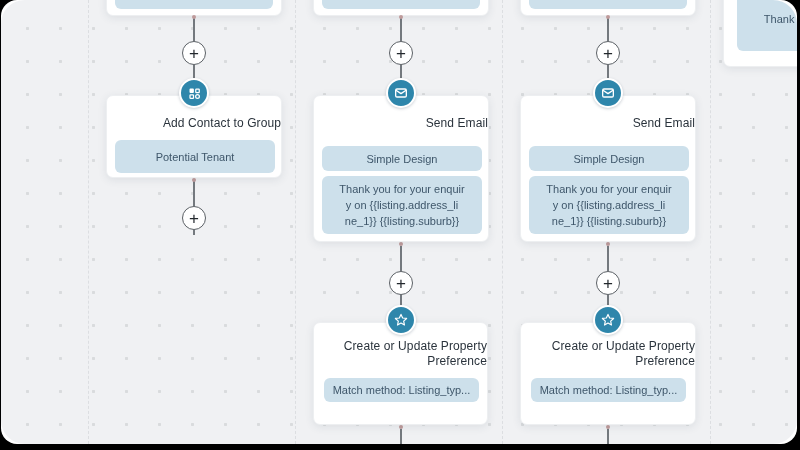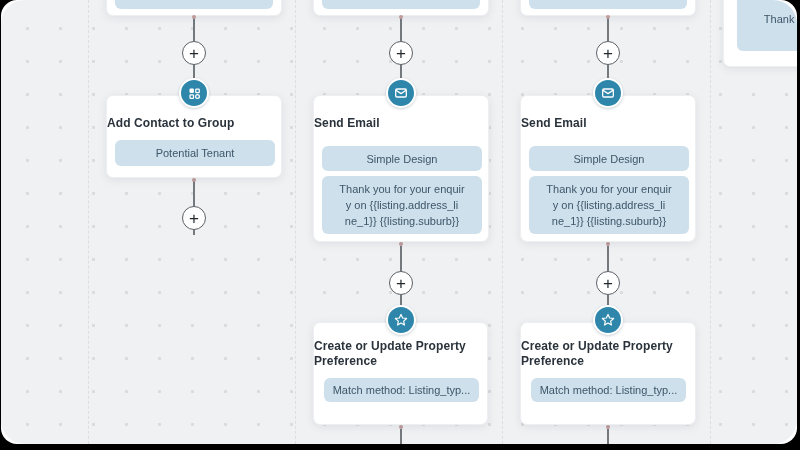--- a/index.html
+++ b/index.html
@@ -20,22 +20,22 @@
   .lane { position:absolute; top:0; bottom:0; width:0; border-left:1px dashed #dcdee1; }
 
   .connector { position:absolute; width:1.5px; background:#74797e; }
   .port { position:absolute; width:4px; height:4px; border-radius:50%; background:#bf9b9b; }
 
   .card {
     position:absolute; background:#fff; border-radius:7px;
     border:1px solid #edeff1; overflow:hidden;
     box-shadow:0 2px 8px rgba(50,70,90,0.10);
   }
-  .card-title { position:absolute; left:0; right:0; text-align:left;
-    font-weight:bold; font-size:12px; line-height:15px; color:#2a333c; letter-spacing:.1px; }
+  .card-title { position:absolute; left:0; right:0; text-align:right;
+    font-weight:normal; font-size:12px; line-height:15px; color:#2a333c; letter-spacing:.1px; }
   .card-title div { white-space:nowrap; }
 
   .pill {
     position:absolute; background:#cde0eb; border-radius:6px;
     display:flex; flex-direction:column; align-items:center; justify-content:center;
     font-size:11px; line-height:16px; color:#3e566a; text-align:center;
   }
   .pill div { white-space:nowrap; }
 
   .badge {
@@ -103,21 +103,21 @@
     <div class="port" style="left:398px;top:425px"></div>
     <div class="port" style="left:605px;top:425px"></div>
 
     <div class="plus" style="left:181px;top:41px">
       <span>+</span>
     </div>
     <div class="card" style="left:105px;top:95px;width:176px;height:83px">
       <div class="card-title" style="top:20px">
         <div>Add Contact to Group</div>
       </div>
-      <div class="pill" style="left:8px;top:44px;width:160px;height:26px">
+      <div class="pill" style="left:8px;top:44px;width:160px;height:33px">
         <div>Potential Tenant</div>
       </div>
     </div>
     <div class="badge" style="left:178px;top:78px">
       <svg width="15" height="15" viewBox="0 0 24 24">
         <rect x="4" y="4" width="7" height="7" rx="1.5" fill="#fff"></rect>
         <rect x="14" y="4.8" width="5.6" height="5.6" rx="1" fill="none" stroke="#fff" stroke-width="2"></rect>
         <rect x="4.8" y="14" width="5.6" height="5.6" rx="1" fill="none" stroke="#fff" stroke-width="2"></rect>
         <circle cx="16.8" cy="16.8" r="3" fill="none" stroke="#fff" stroke-width="2"></circle>
       </svg>

